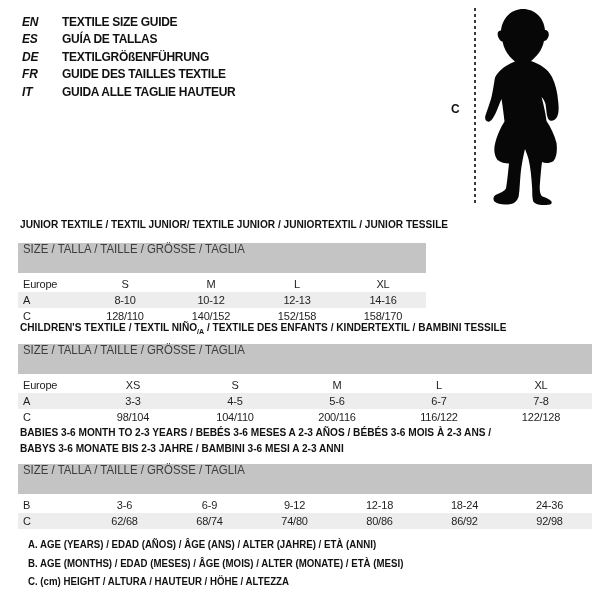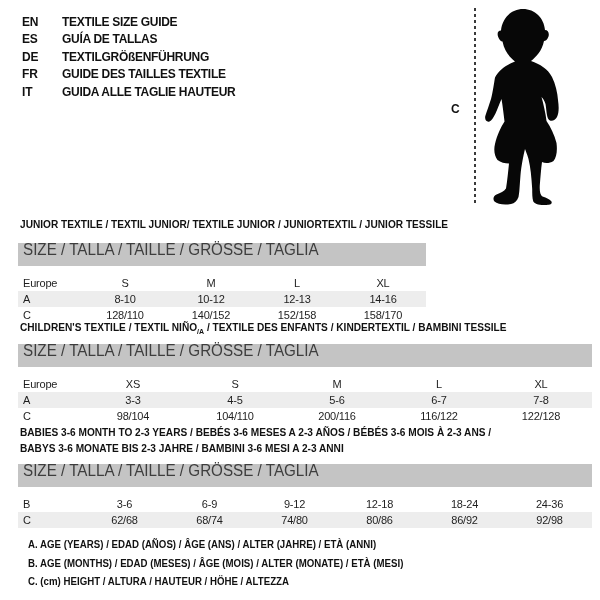--- a/index.html
+++ b/index.html
@@ -10,38 +10,38 @@
   }
   html,body{margin:0;padding:0;background:#ffffff;}
   #screen{
     position:relative;width:600px;height:600px;background:#ffffff;overflow:hidden;
     font-family:"Liberation Sans",sans-serif;color:var(--text);
   }
   .abs{position:absolute;}
   
   .lang-block{left:22px;top:13px;}
   .lang-row{display:flex;height:17.5px;align-items:center;}
-  .lang-code{width:40px;font-weight:bold;font-size:12px;letter-spacing:-0.2px;}
+  .lang-code{width:40px;font-weight:bold;font-size:12px;letter-spacing:-0.2px;font-style:italic;}
   .lang-label{font-weight:bold;font-size:12px;letter-spacing:-0.3px;white-space:nowrap;}
   
   .c-label{left:451px;top:102px;font-weight:bold;font-size:12px;}
   .dashed-line{
     left:474px;top:8px;width:2px;height:198px;
     background:repeating-linear-gradient(to bottom,#3a3a3a 0 3px,transparent 3px 6px);
   }
   .baby-svg{left:481px;top:4px;width:90px;height:202px;}
   
   .sec-title{left:20px;font-weight:bold;font-size:11.5px;line-height:16px;white-space:nowrap;}
   .cond{display:inline-block;transform:scaleX(0.88);transform-origin:0 50%;white-space:nowrap;}
   .cond2{display:inline-block;transform:scaleX(0.95);transform-origin:0 50%;white-space:nowrap;}
   .title-sub{font-size:8px;position:relative;top:3px;}
   .tbl{left:18px;}
   .size-bar{
-    height:23px;line-height:13px;background:var(--table-header-bg);
-    color:#3e3e3e;font-size:16px;padding-left:5px;margin-bottom:9px;
+    height:30px;line-height:13px;background:var(--table-header-bg);
+    color:#3e3e3e;font-size:12px;padding-left:5px;margin-bottom:3px;
   }
   .trow{display:flex;height:16px;line-height:16px;font-size:11px;color:#1e1e1e;}
   .trow.alt{background:var(--row-alt-bg);}
   .tlabel{width:64px;padding-left:5px;box-sizing:border-box;letter-spacing:-0.2px;}
   .tcell{flex:1;text-align:center;letter-spacing:-0.2px;}
   
   .footnotes{left:28px;top:535px;}
   .fn-line{font-weight:bold;font-size:11px;line-height:18.5px;white-space:nowrap;}
 </style>
 </head>

